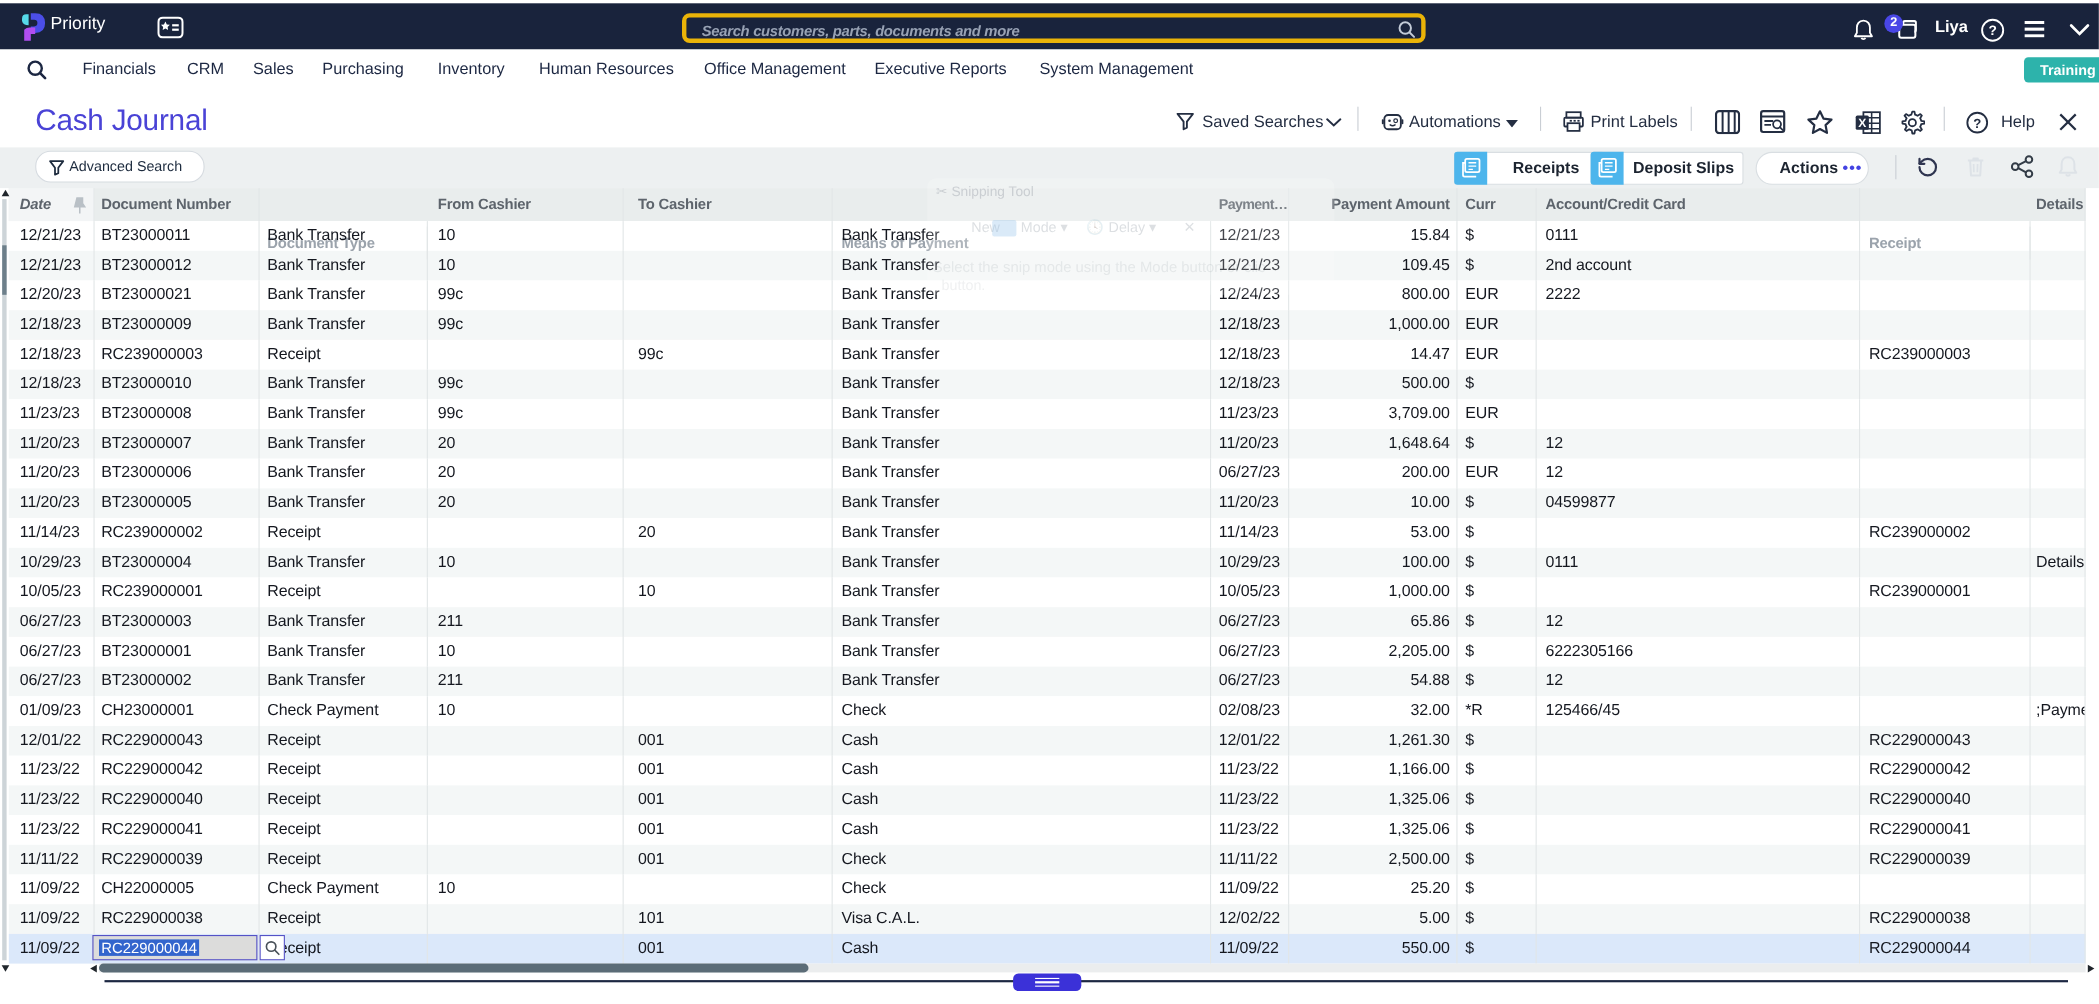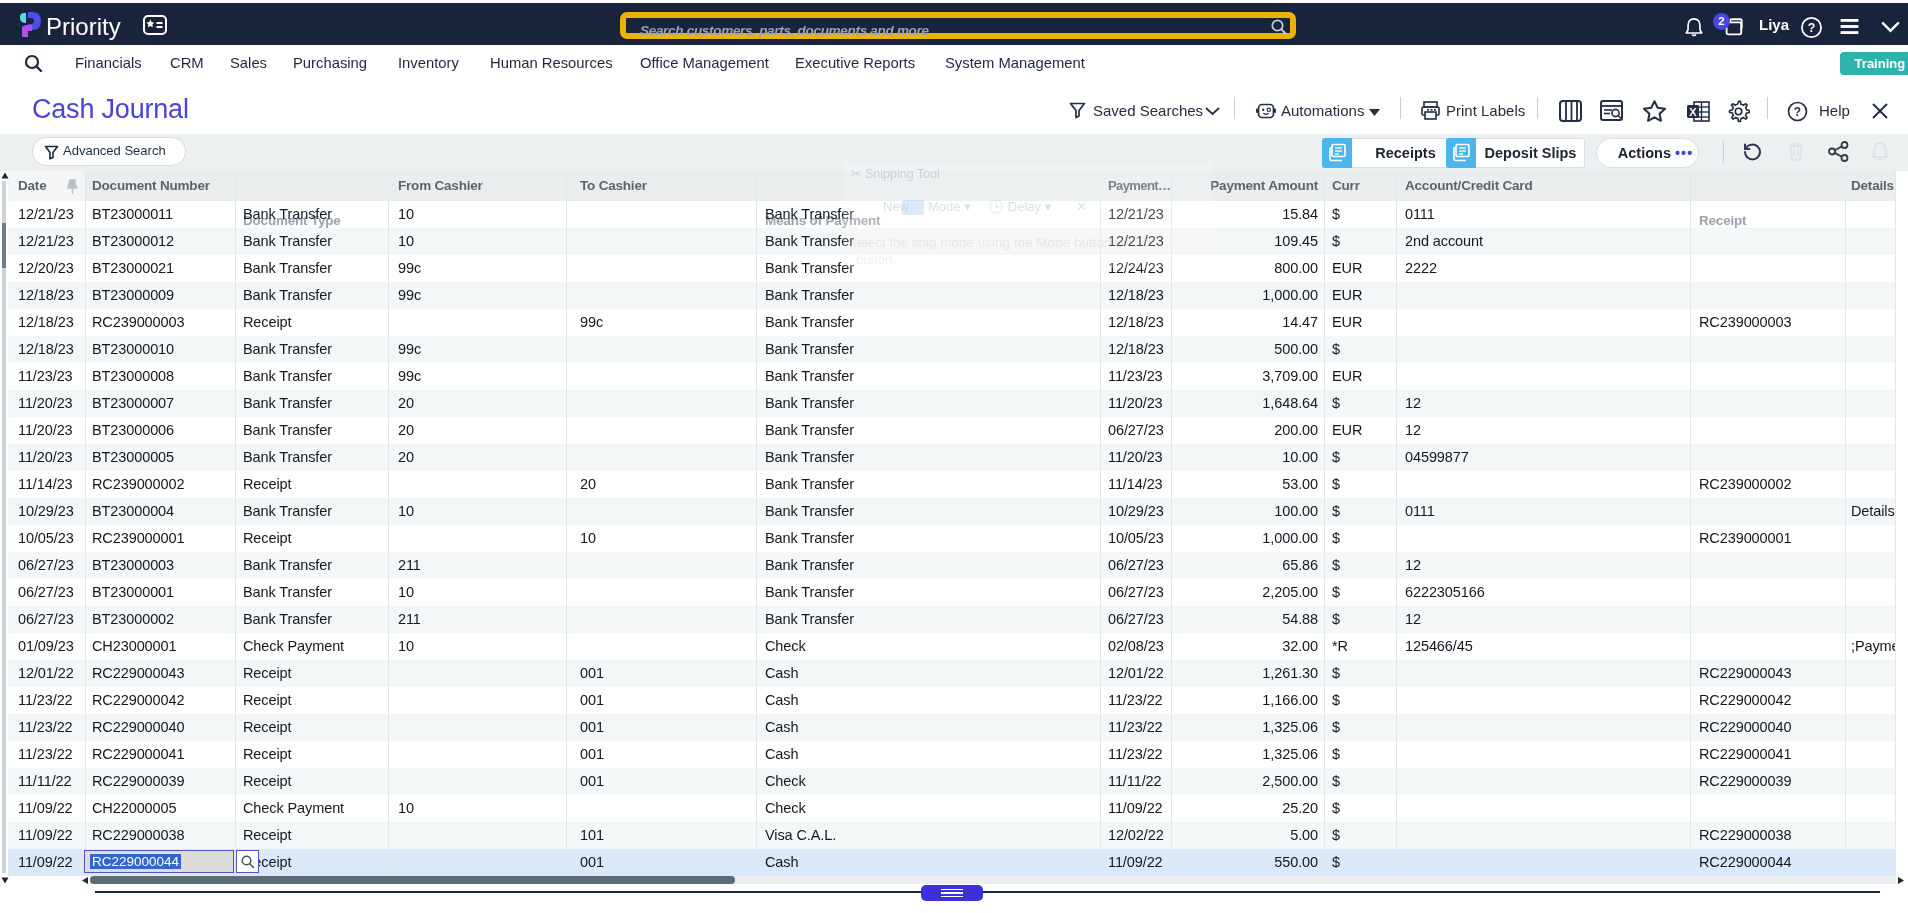--- a/index.html
+++ b/index.html
@@ -1,21 +1,21 @@
 <!DOCTYPE html>
 <html><head><meta charset="utf-8">
 <style>
 *{margin:0;padding:0;box-sizing:border-box;}
 html,body{width:1908px;height:913px;overflow:hidden;background:#fff;
  font-family:"Liberation Sans",sans-serif;}
 .abs{position:absolute;}
 
 #topbar{position:absolute;left:0;top:3px;width:1908px;height:42px;background:#19233c;}
-#logotext{position:absolute;left:46px;top:10px;color:#fff;font-size:24px;}
-#search{position:absolute;left:620px;top:9px;width:676px;height:27px;border:6px solid #eab308;
+#logotext{position:absolute;left:46px;top:10px;color:#fff;font-size:16px;}
+#search{position:absolute;left:620px;top:9px;width:676px;height:27px;border:4px solid #eab308;
  border-radius:7px;color:#98a2b4;font-size:13.5px;font-style:italic;font-weight:bold;letter-spacing:-.3px;
  line-height:25px;padding-left:14px;}
 
 #navrow{position:absolute;left:0;top:45px;width:1908px;height:36px;background:#fff;}
 .navitem{position:absolute;top:0;height:36px;line-height:36px;font-size:14.8px;color:#1c2742;}
 #tcbadge{position:absolute;left:1840px;top:52px;width:128px;height:23px;background:#2db3ab;
  border-radius:4px;color:#fff;font-size:13px;font-weight:bold;text-align:right;line-height:23px;}
 
 #titlerow{position:absolute;left:0;top:81px;width:1908px;height:53px;background:#fff;}
 #pagetitle{position:absolute;left:32px;top:13px;font-size:27px;color:#4a43d6;letter-spacing:-.2px;}
@@ -45,21 +45,21 @@
 .c2{width:153px;padding-left:7px;}
 .c3{width:178px;padding-left:9px;}
 .c4{width:190px;padding-left:13px;}
 .c5{width:344px;padding-left:8px;}
 .c6{width:71px;padding-left:7px;}
 .c7{width:153px;padding-right:6px;text-align:right;}
 .c8{width:72px;padding-left:7px;}
 .c9{width:294px;padding-left:8px;}
 .c10{width:155px;padding-left:8px;}
 .c11{width:50px;padding-left:5px;}
-.thead .c0{background:#f3f5f6;}
+.thead .c0{background:#f3f5f6;font-style:italic;}
 #hscroll{position:absolute;left:90px;top:876px;width:1806px;height:8px;background:#ebedee;}
 #hthumb{position:absolute;left:0;top:0;width:645px;height:8px;background:#5b6c77;border-radius:4px;}
 #botline{position:absolute;left:95px;top:891px;width:1785px;height:2px;background:#1c2742;}
 #bluehandle{position:absolute;left:921px;top:885px;width:62px;height:16px;background:#3b31d8;border-radius:5px;}
 
 #editor{position:absolute;left:84px;top:850px;width:150px;height:23px;background:#dcdcdb;
  border:1.5px solid #5552c6;}
 #editor .selt{position:absolute;left:5px;top:3px;height:15px;background:#3365cd;color:#fff;
  font-size:13.5px;line-height:15px;padding:0 2px;}
 #edbtn{position:absolute;left:236px;top:850px;width:23px;height:23px;background:#fff;border:1px solid #5552c6;}

